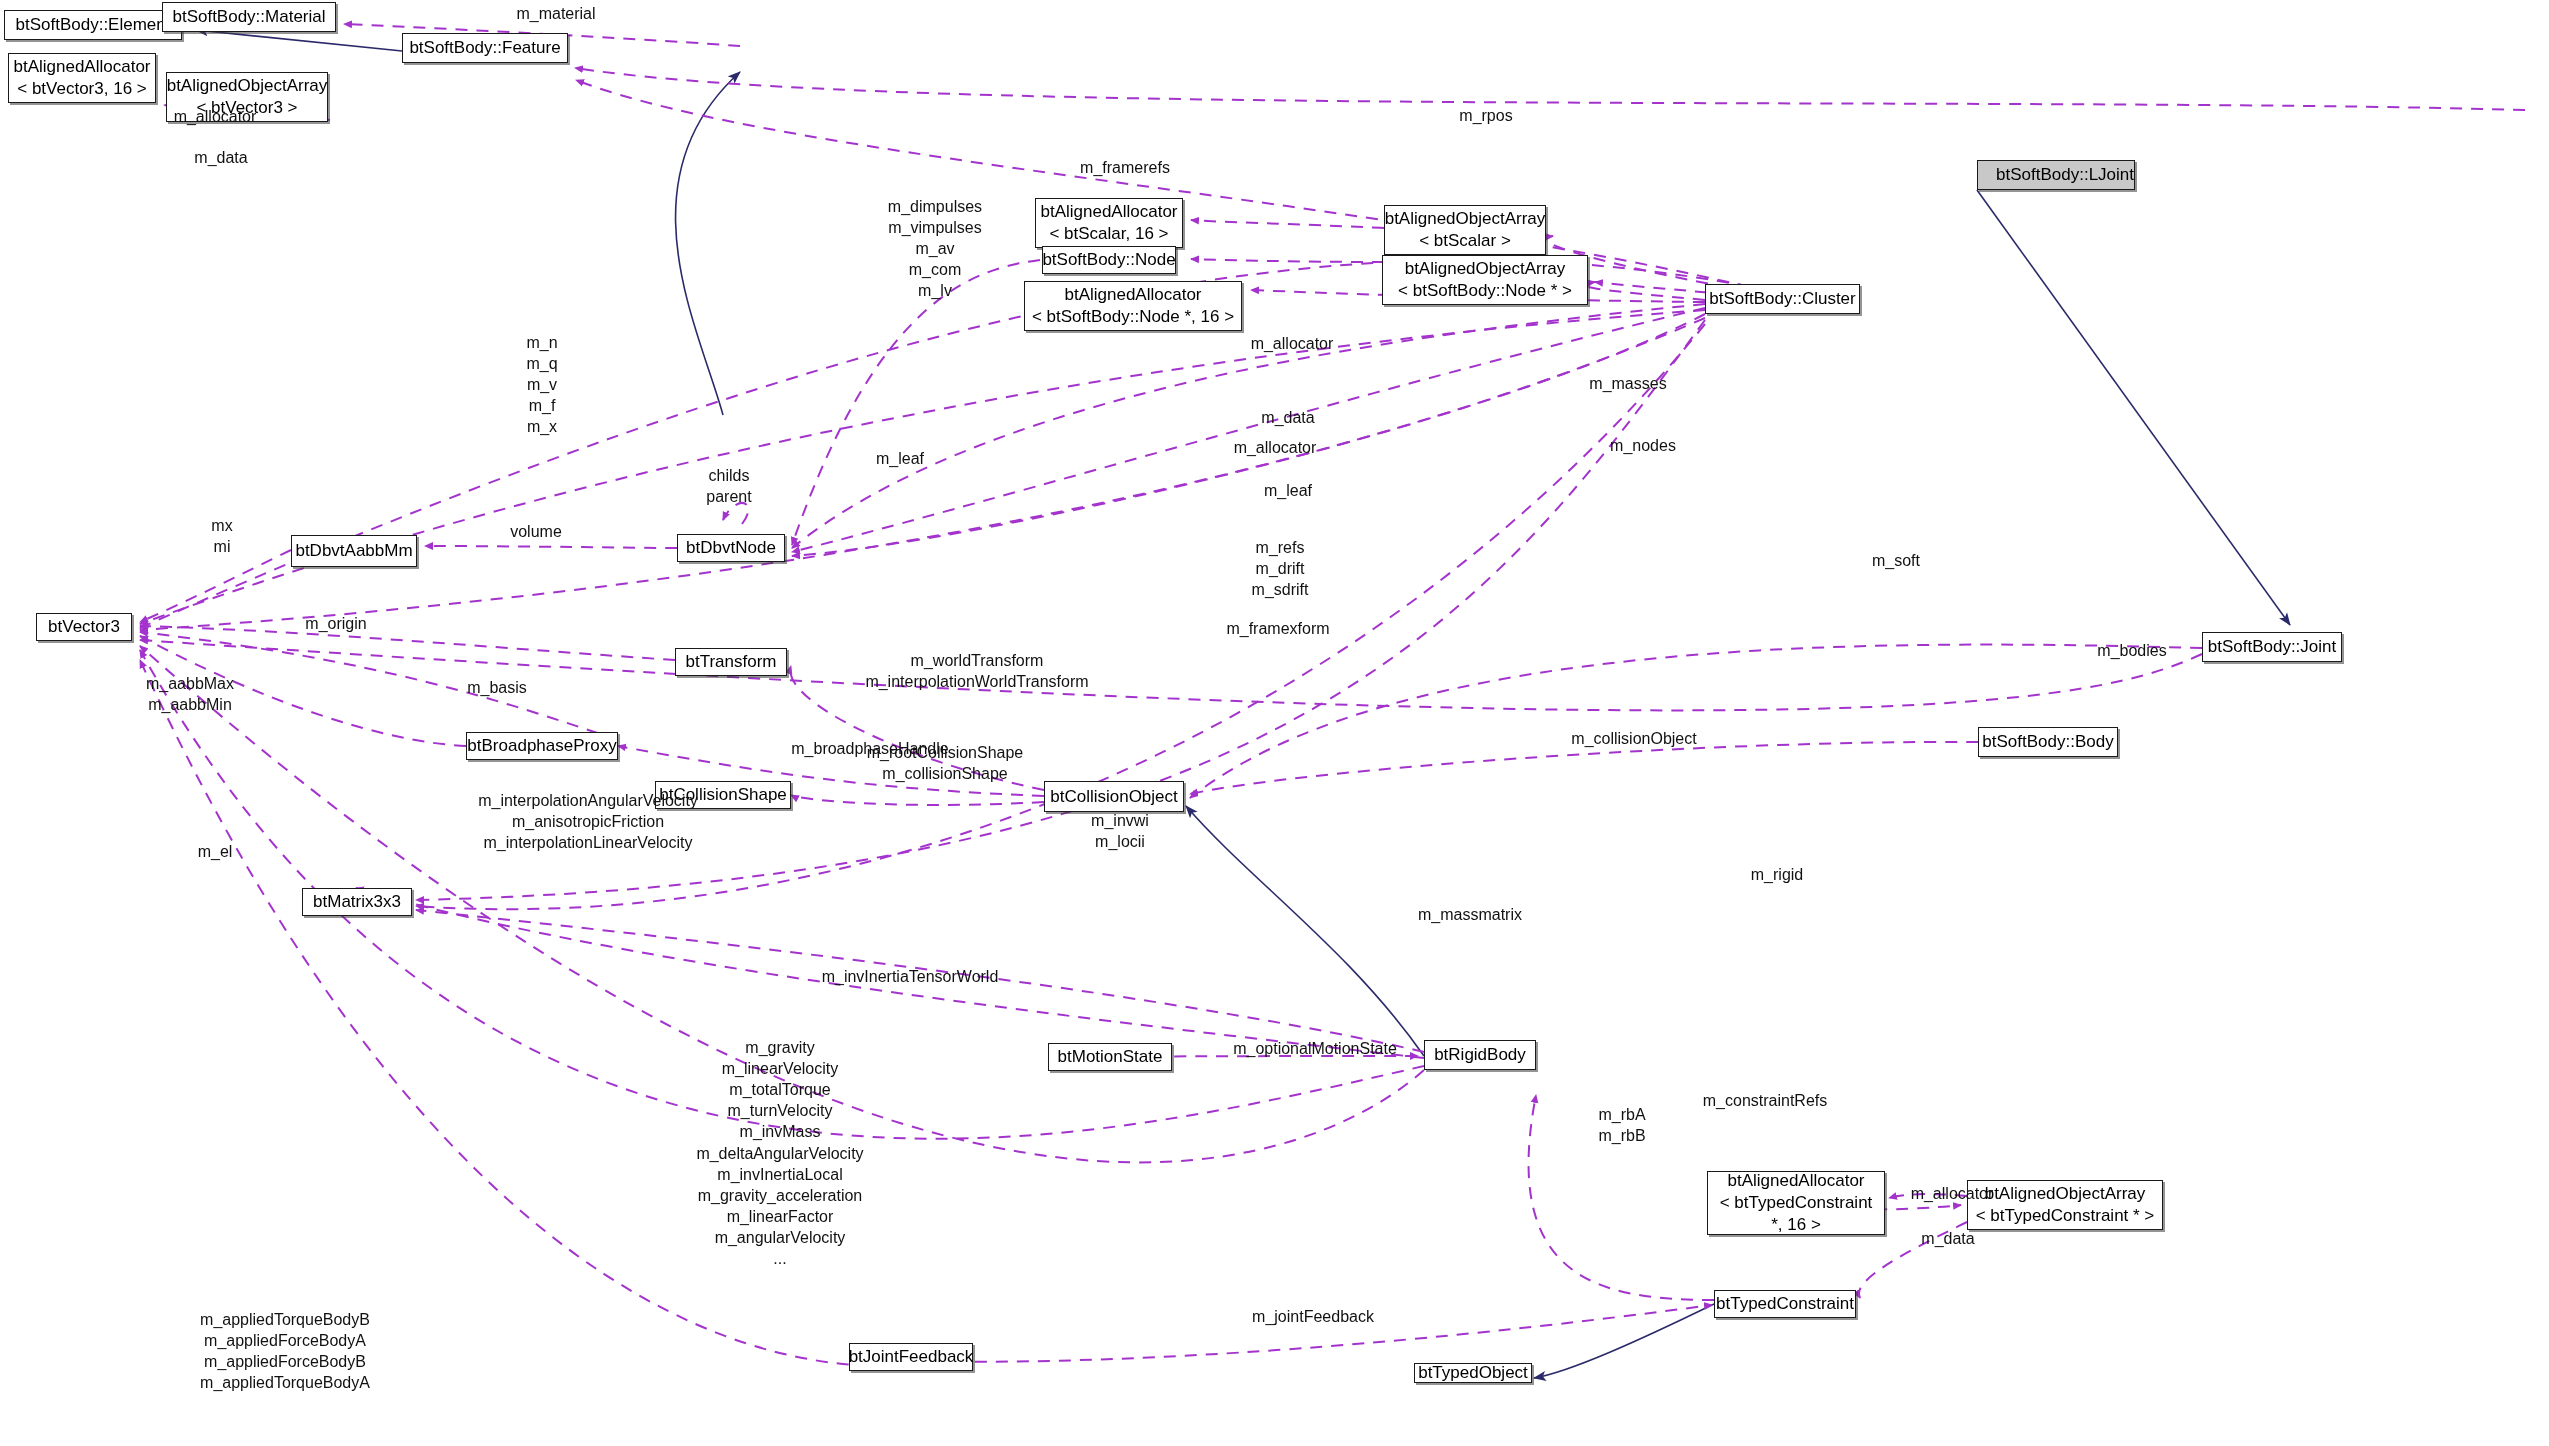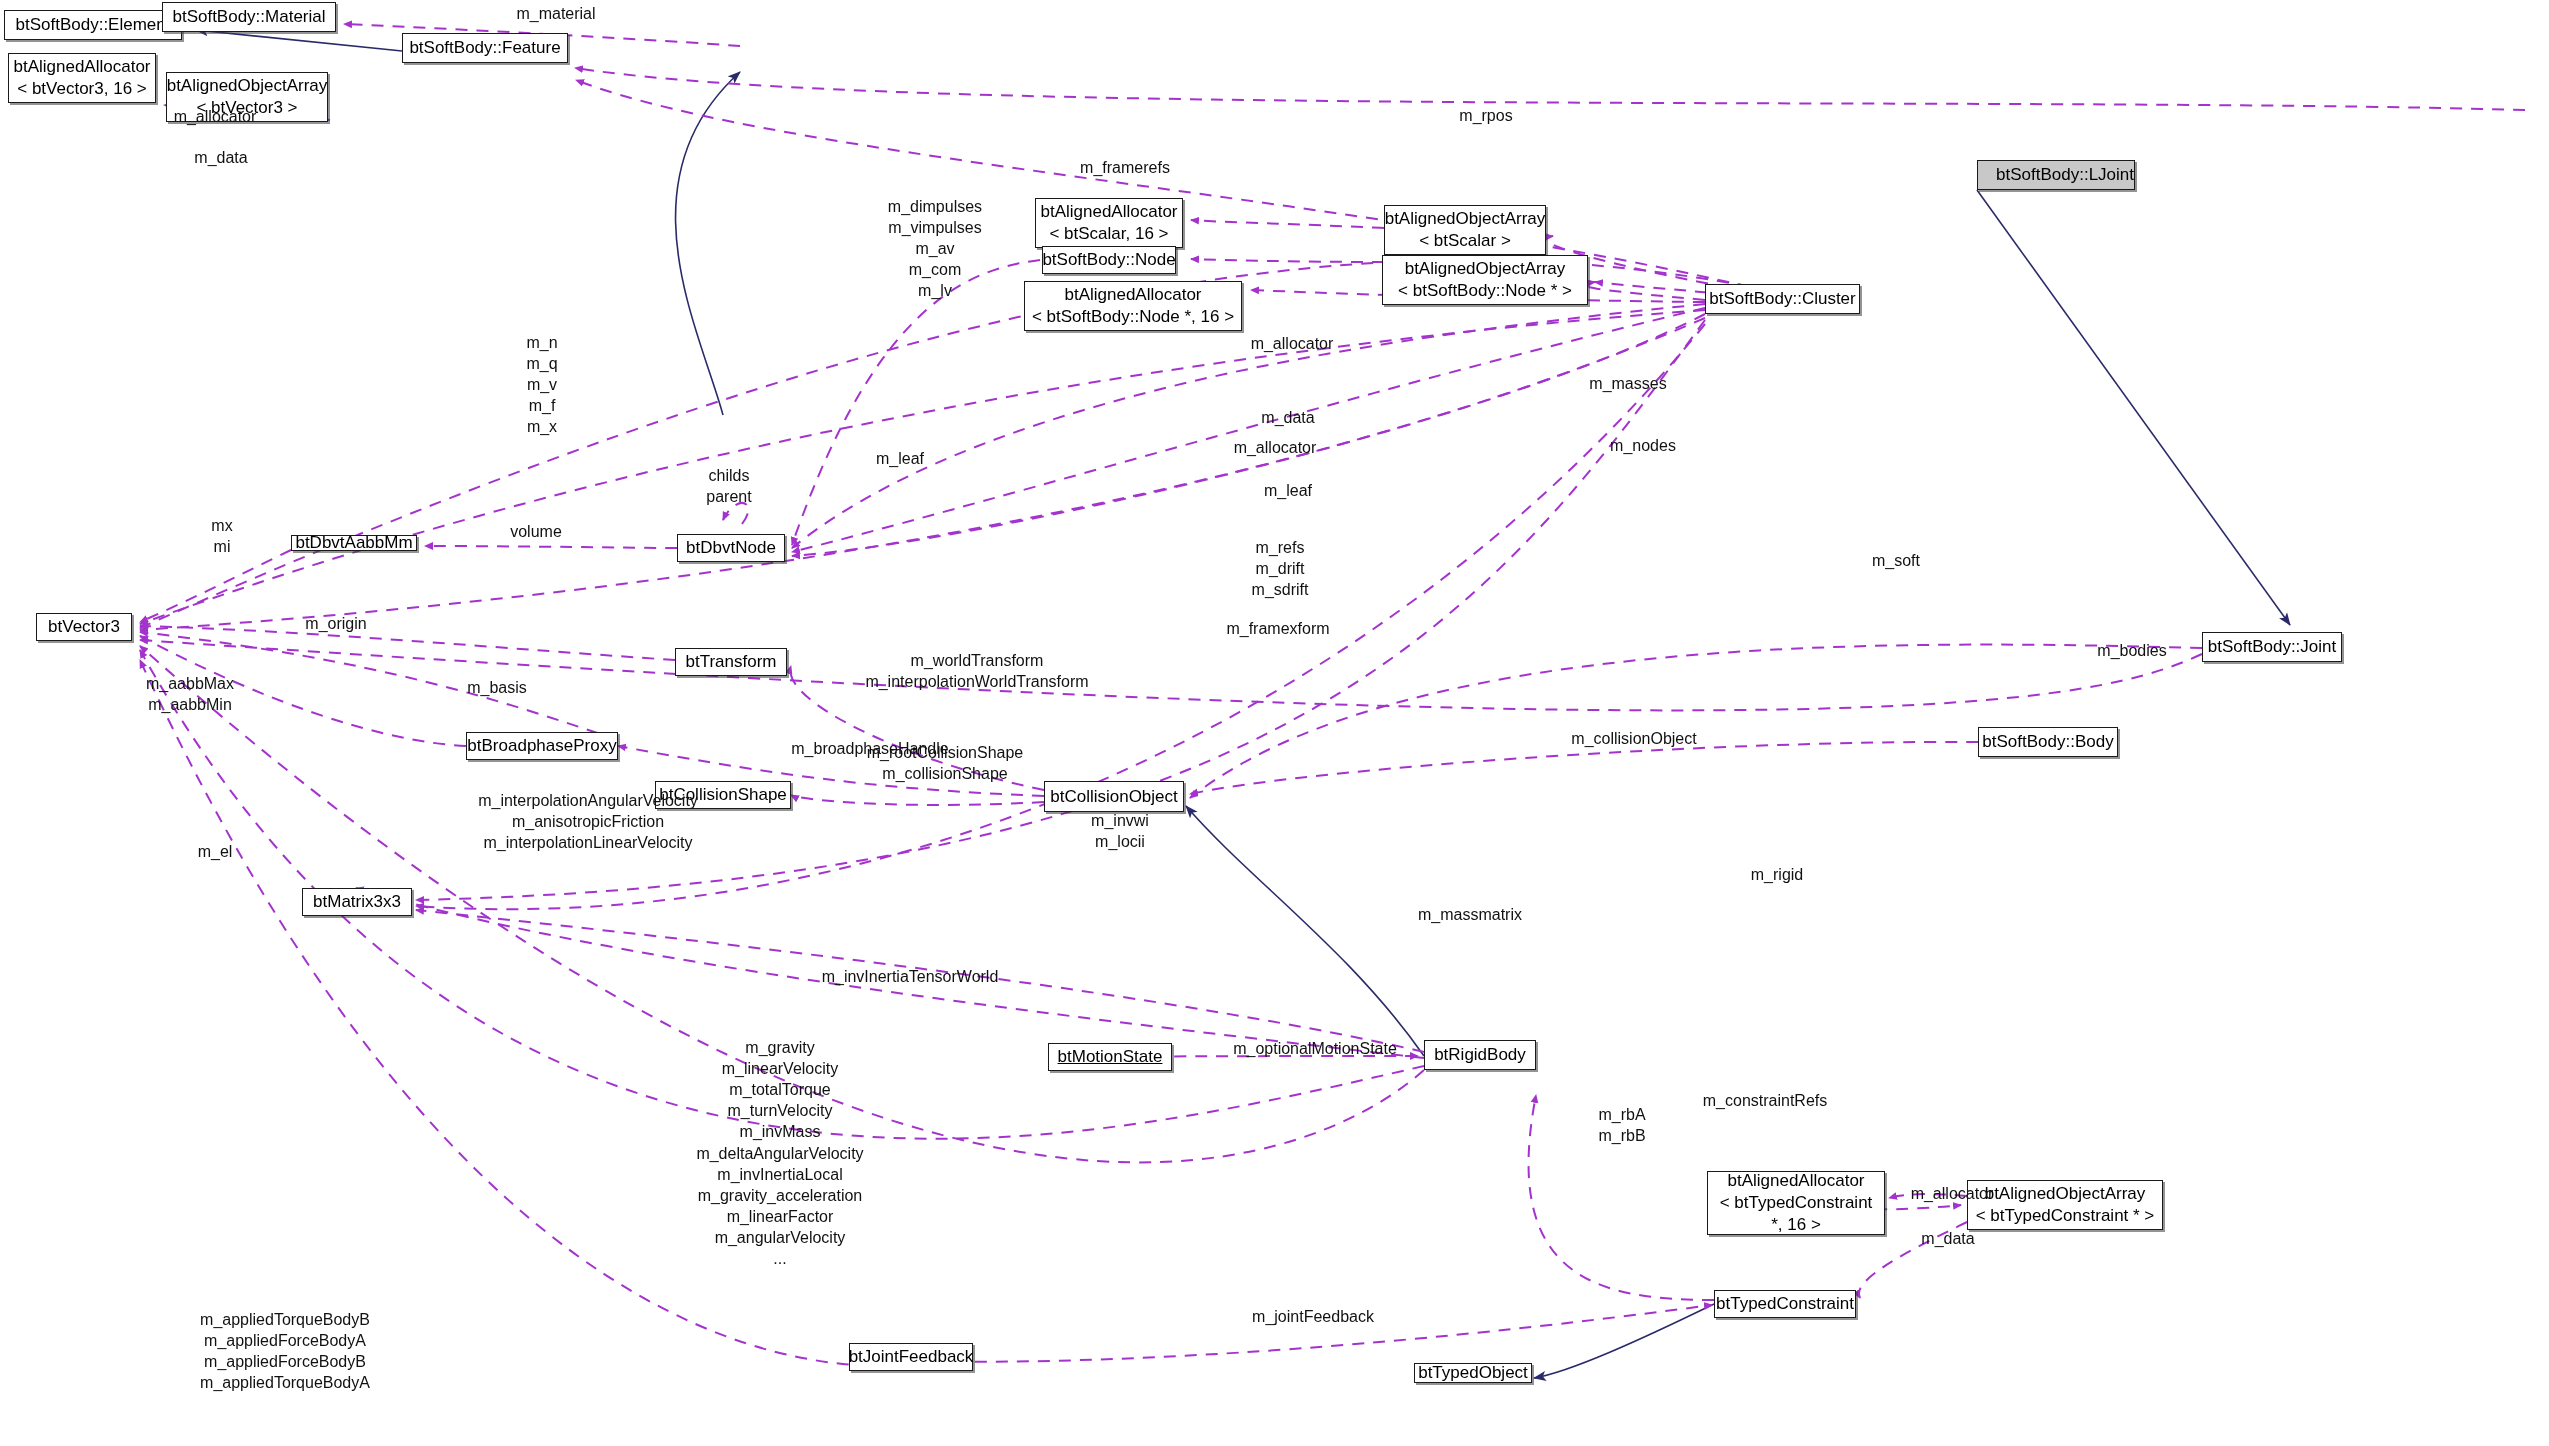--- a/index.html
+++ b/index.html
@@ -126,21 +126,21 @@
         <span>btAlignedObjectArray</span>
         <span>&lt; btSoftBody::Node * &gt;</span>
       </div>
       <div class="node" style="left: 1705px; top: 284px; width: 155px; height: 30px;">
         <span>btSoftBody::Cluster</span>
       </div>
       <div class="node" style="left: 1024px; top: 281px; width: 218px; height: 50px;">
         <span>btAlignedAllocator</span>
         <span>&lt; btSoftBody::Node *, 16 &gt;</span>
       </div>
-      <div class="node" style="left: 291px; top: 535px; width: 126px; height: 16px;">
+      <div class="node" style="left: 291px; top: 535px; width: 126px; height: 32px;">
         <span>btDbvtAabbMm</span>
       </div>
       <div class="node" style="left: 677px; top: 534px; width: 108px; height: 28px;">
         <span>btDbvtNode</span>
       </div>
       <div class="node" style="left: 36px; top: 613px; width: 96px; height: 28px; text-align: right;">
         <span>btVector3</span>
       </div>
       <div class="node" style="left: 2202px; top: 632px; width: 140px; height: 30px;">
         <span>btSoftBody::Joint</span>
@@ -156,21 +156,21 @@
       </div>
       <div class="node" style="left: 655px; top: 781px; width: 136px; height: 28px;">
         <span>btCollisionShape</span>
       </div>
       <div class="node" style="left: 1044px; top: 781px; width: 140px; height: 31px;">
         <span>btCollisionObject</span>
       </div>
       <div class="node" style="left: 302px; top: 888px; width: 110px; height: 28px;">
         <span>btMatrix3x3</span>
       </div>
-      <div class="node" style="left: 1048px; top: 1043px; width: 124px; height: 28px; text-decoration: underline;">
+      <div class="node" style="left: 1048px; top: 1043px; width: 124px; height: 28px;">
         <span>btMotionState</span>
       </div>
       <div class="node" style="left: 1424px; top: 1040px; width: 112px; height: 30px;">
         <span>btRigidBody</span>
       </div>
       <div class="node" style="left: 1707px; top: 1171px; width: 178px; height: 64px;">
         <span>btAlignedAllocator</span>
         <span>&lt; btTypedConstraint</span>
         <span>*, 16 &gt;</span>
       </div>

